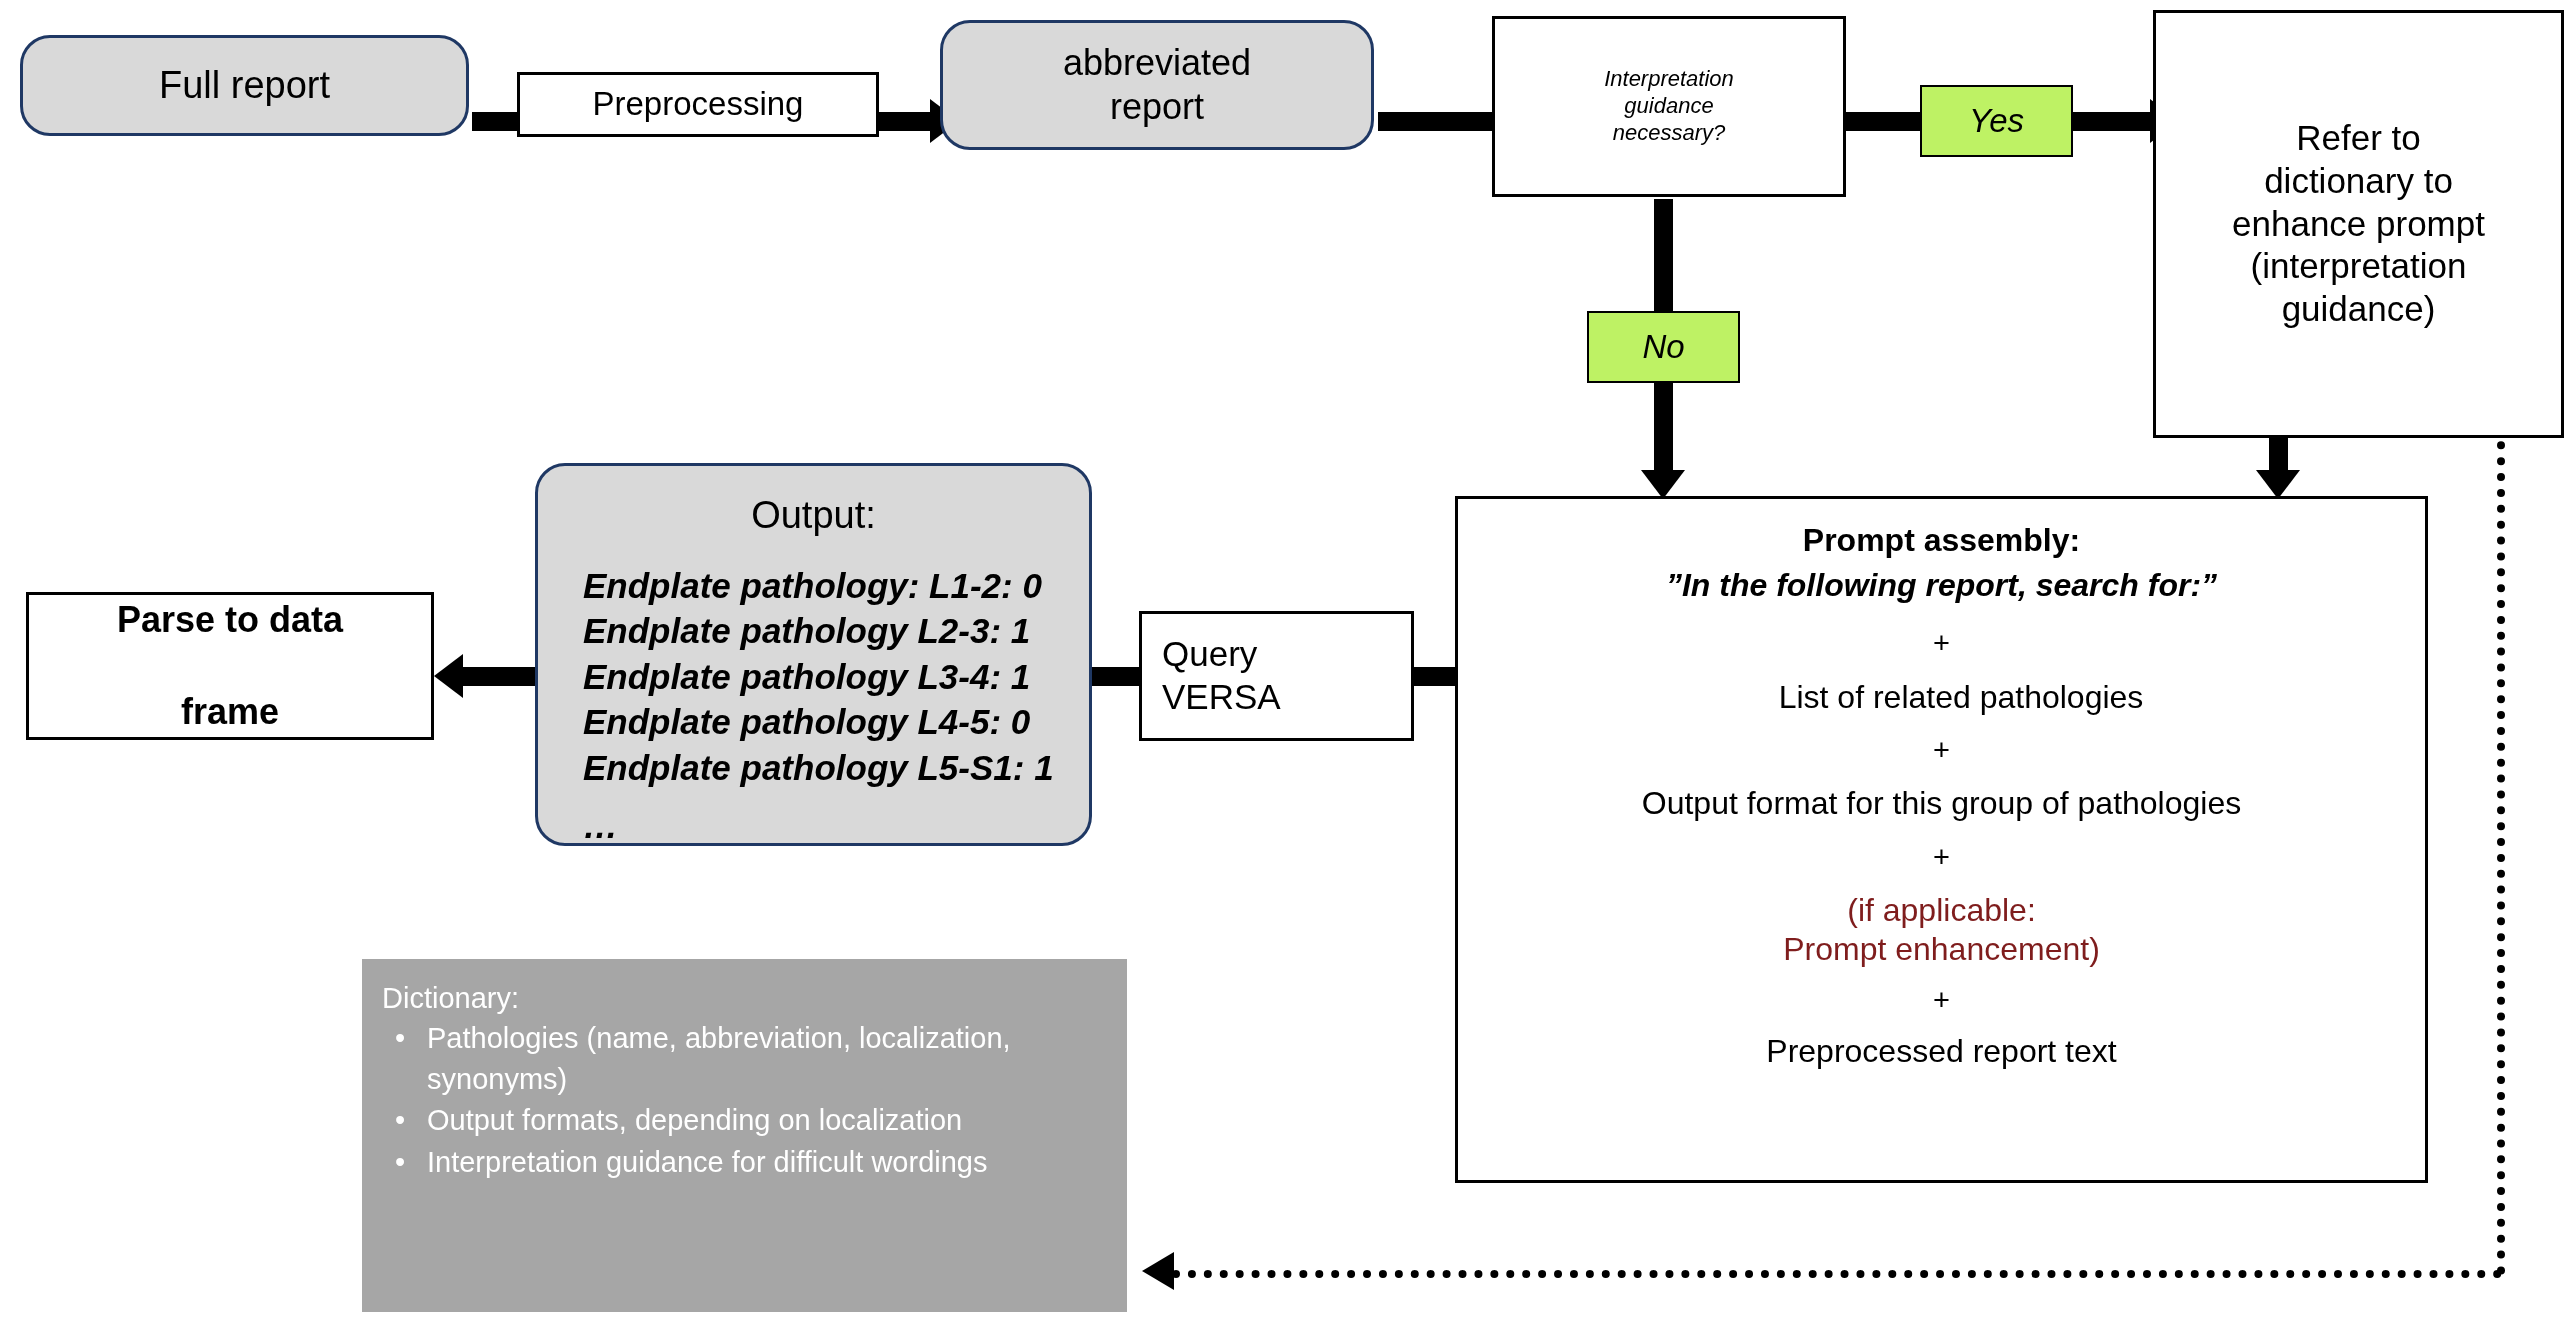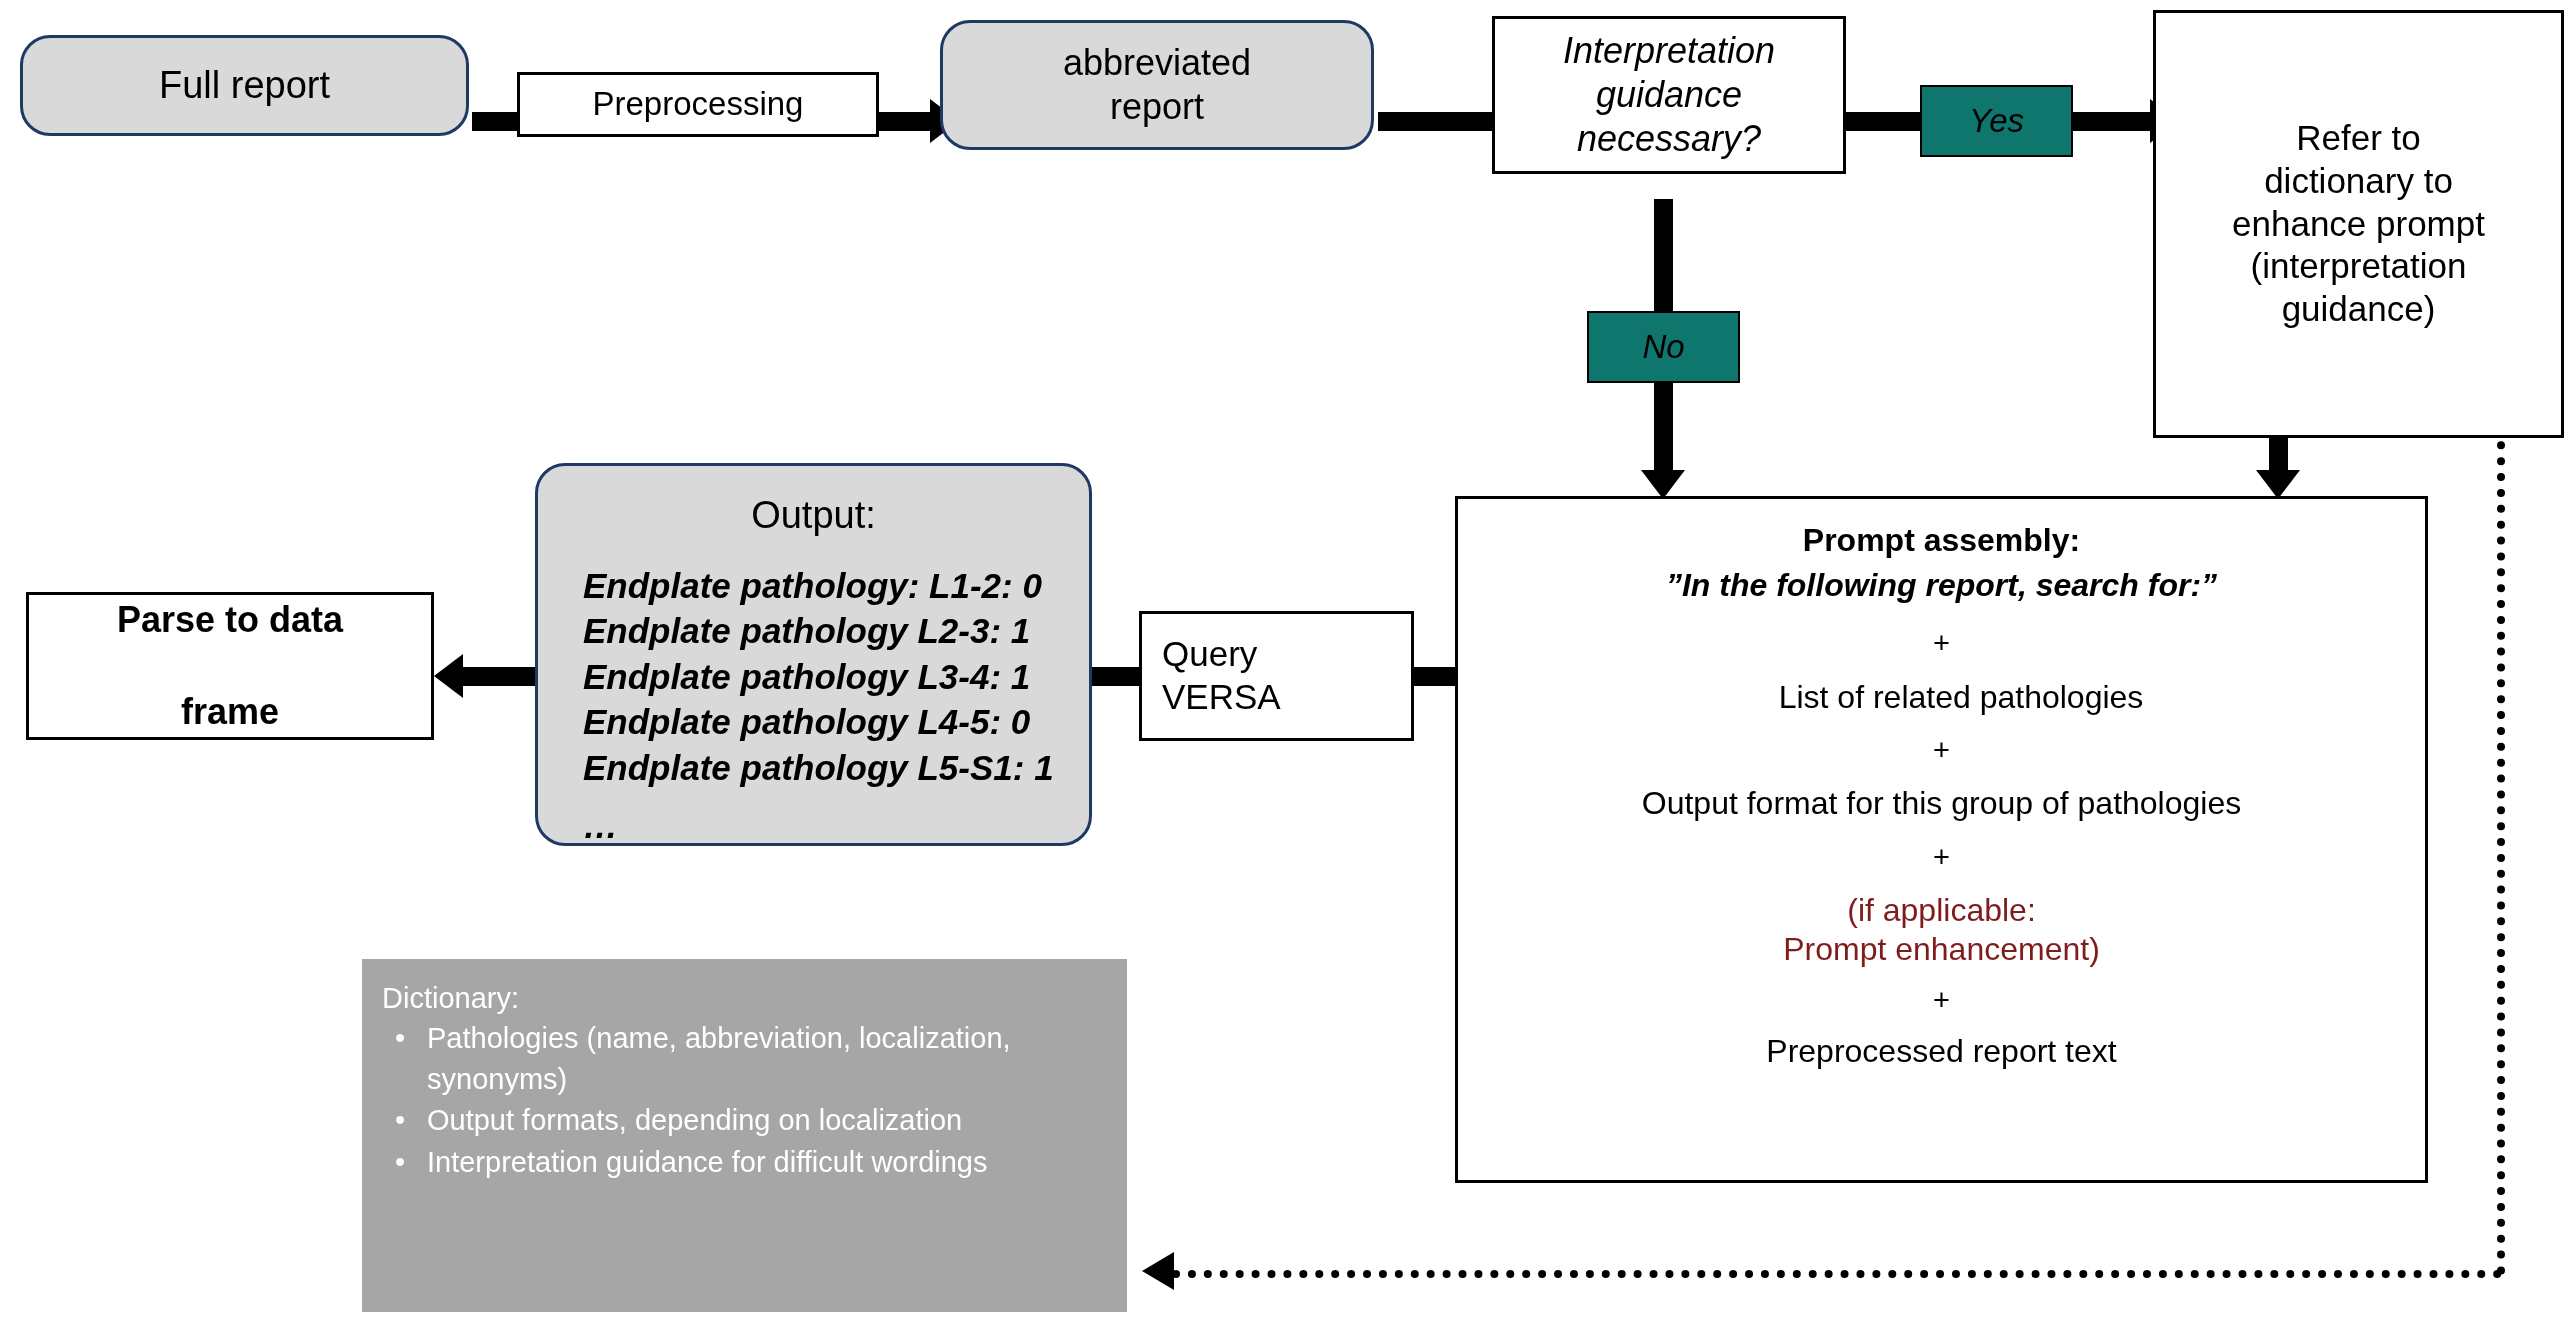--- a/index.html
+++ b/index.html
@@ -34,21 +34,21 @@
     border: 3.6px solid #1f3864;
     border-radius: 30px;
   }
 
   .plain-box {
     background: #ffffff;
     border: 3.6px solid #000000;
   }
 
   .label-box {
-    background: #0f766e;
+    background: #bef264;
     border: 2.9px solid #000000;
     font-style: italic;
   }
 
   .gray-panel {
     position: absolute;
     background: #a6a6a6;
     box-sizing: border-box;
     color: #ffffff;
   }
@@ -183,21 +183,21 @@
 
   <div class="node plain-box" style="left:517px; top:72px; width:362px; height:65px; font-size:33px;">
     <span>Preprocessing</span>
   </div>
 
   <div class="node rounded-gray" style="left:940px; top:20px; width:434px; height:130px; font-size:36px;">
     <span>abbreviated</span>
     <span>report</span>
   </div>
 
-  <div class="node plain-box t-italic" style="left:1492px; top:16px; width:354px; height:158px; font-size:36px;">
+  <div class="node plain-box t-italic" style="left:1492px; top:16px; width:354px; height:181px; font-size:22px;">
     <span>Interpretation</span>
     <span>guidance</span>
     <span>necessary?</span>
   </div>
 
   <div class="node label-box" style="left:1920px; top:85px; width:153px; height:72px; font-size:33px;">
     <span>Yes</span>
   </div>
 
   <div class="node label-box" style="left:1587px; top:311px; width:153px; height:72px; font-size:33px;">

